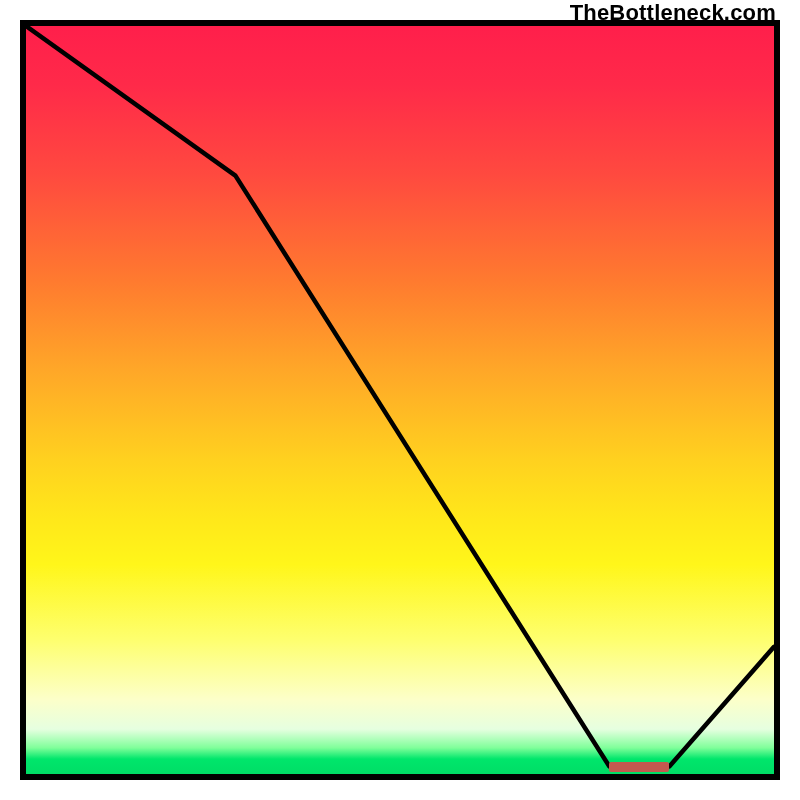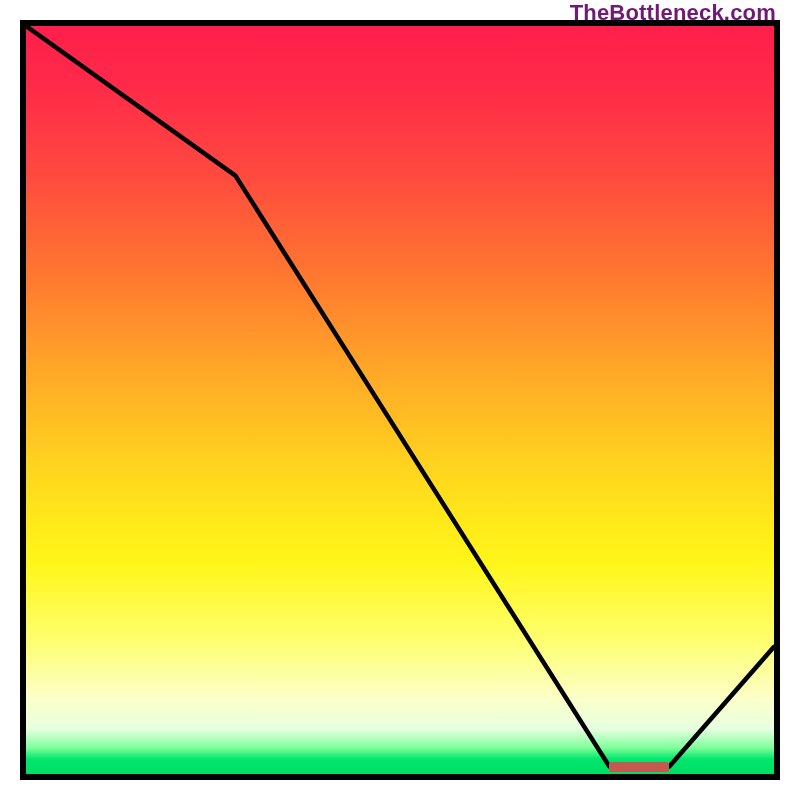--- a/index.html
+++ b/index.html
@@ -41,21 +41,21 @@
       #00e66b 98%,
       #00dd66 100%
     );
   }
   .watermark {
     position: absolute;
     top: 0px;
     right: 24px;
     font-size: 22px;
     font-weight: 600;
-    color: #701a75;
+    color: #000000;
     letter-spacing: 0.2px;
     z-index: 3;
     margin-left: 18px;
   }
   svg.curve {
     position: absolute;
     inset: 0;
     width: 100%;
     height: 100%;
     z-index: 2;

